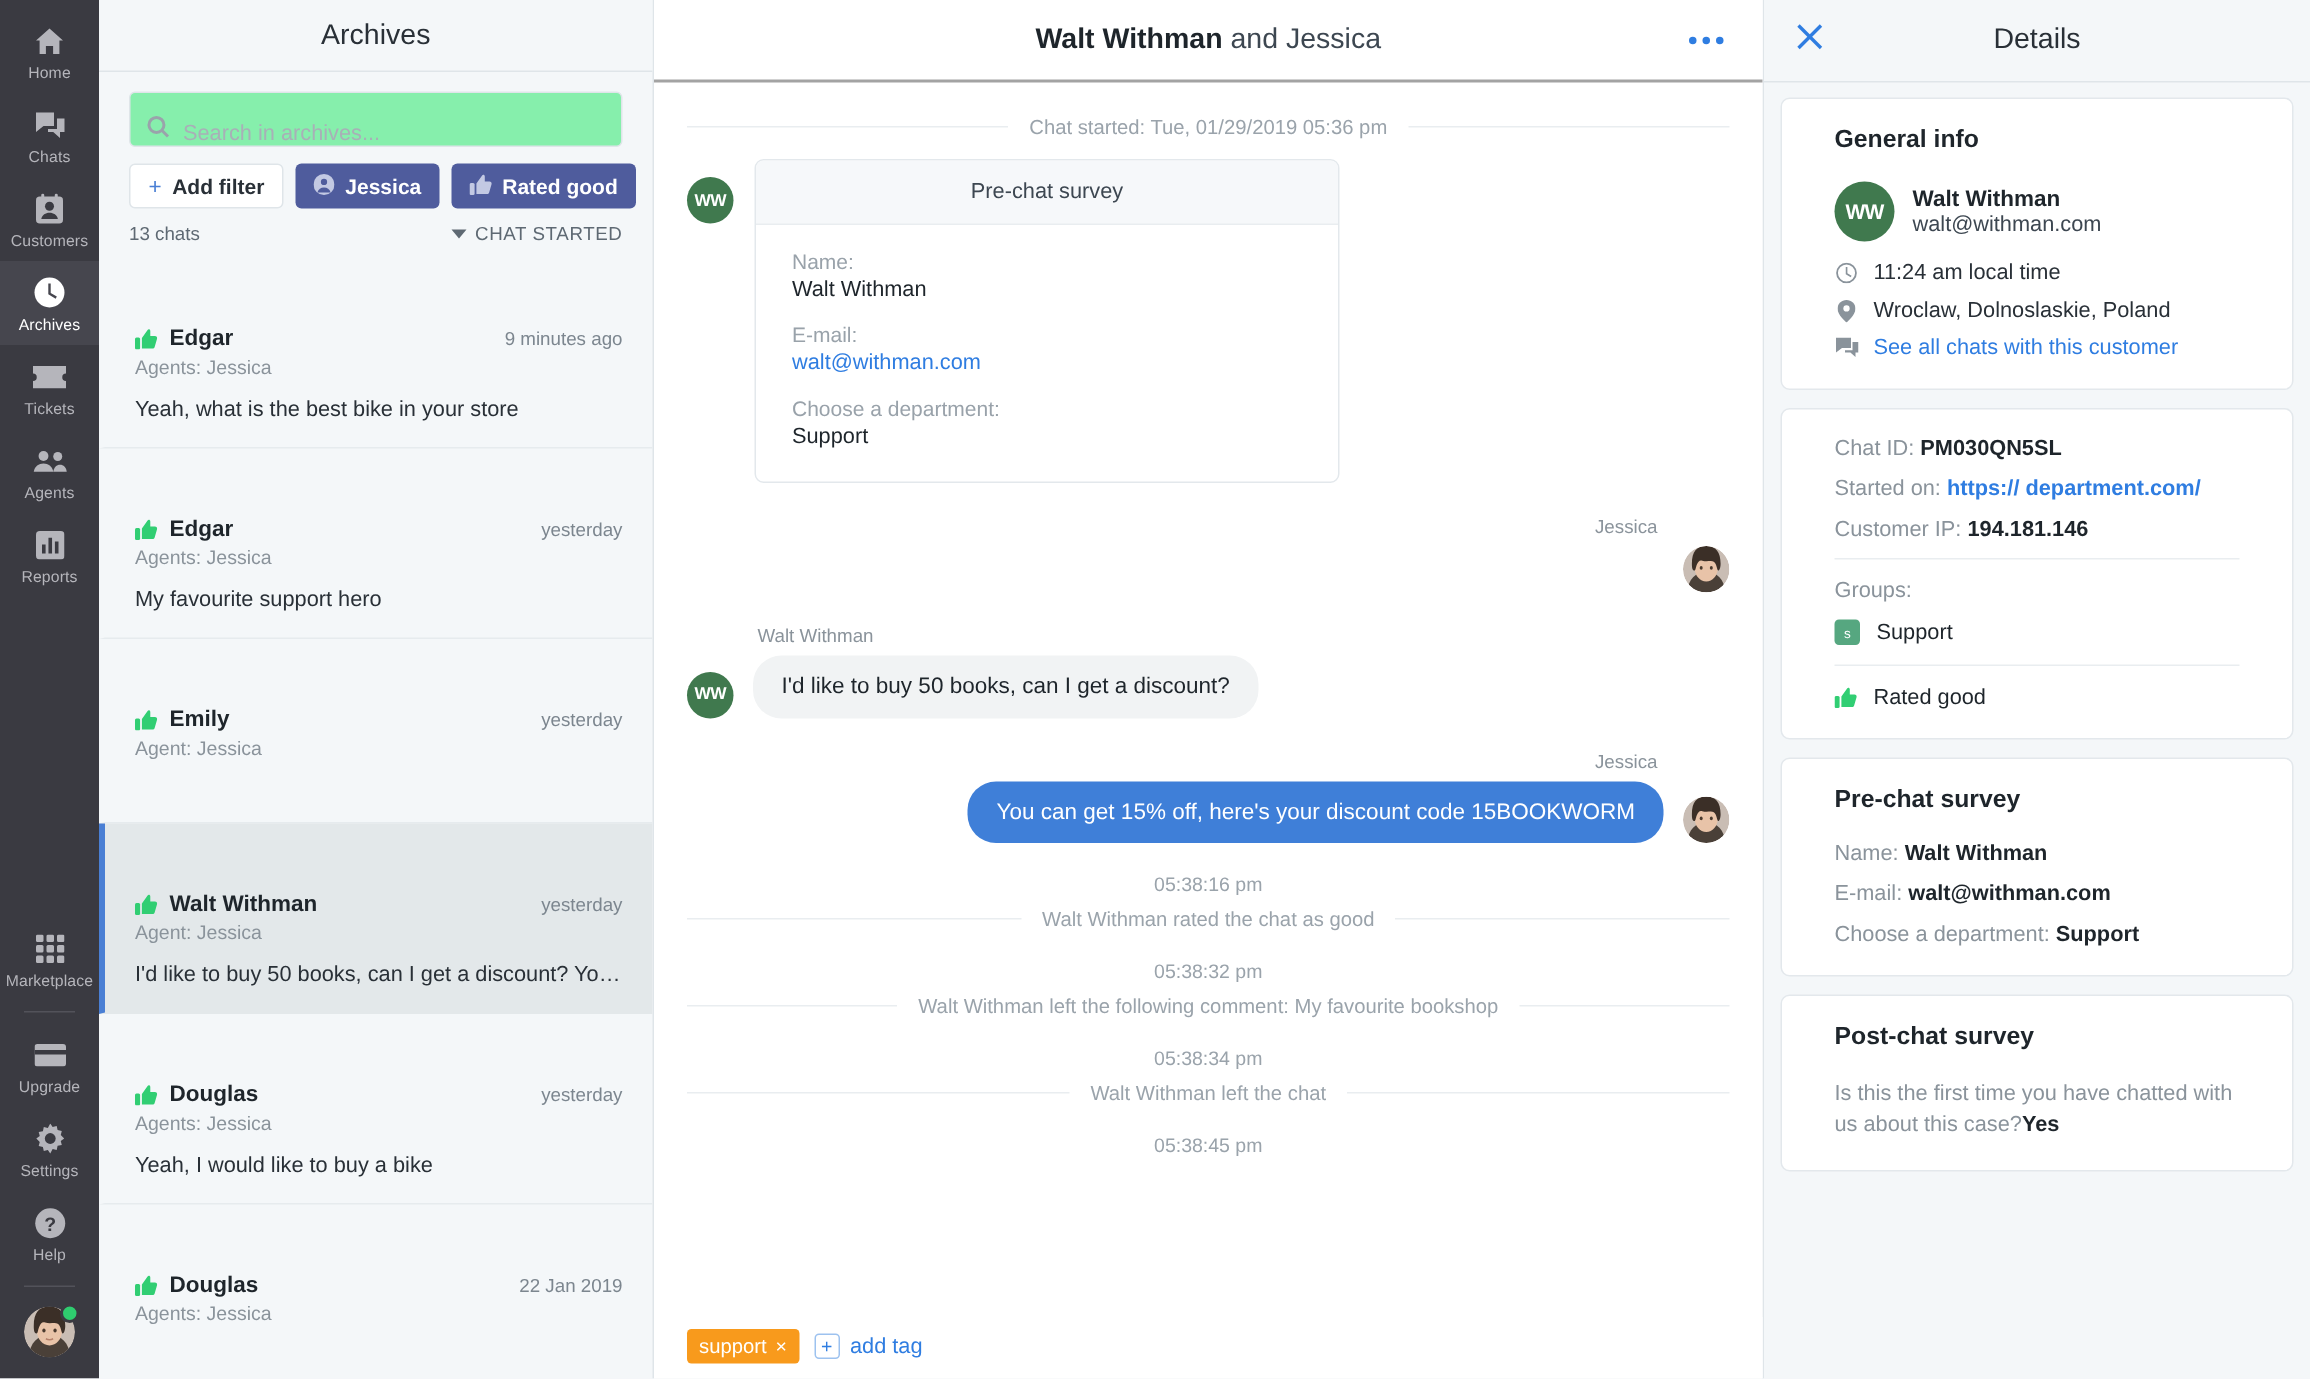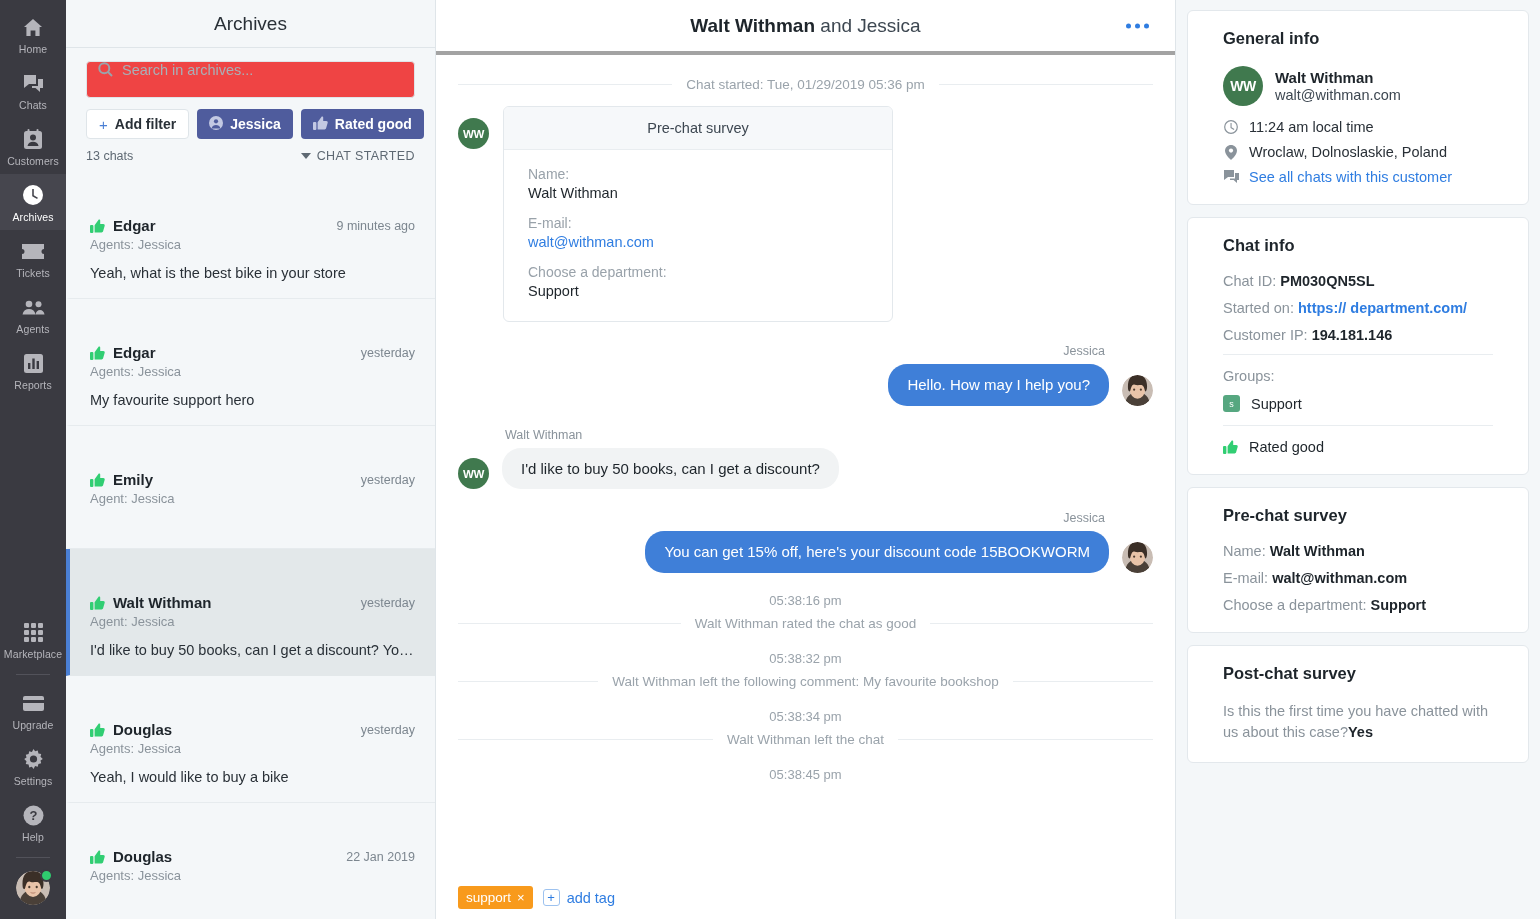--- a/index.html
+++ b/index.html
@@ -42,22 +42,22 @@
 
   
   .list-col { width: 370px; flex: 0 0 370px; background: #f4f7f9; border-right: 1px solid #dfe5e9; display: flex; flex-direction: column; }
   .list-head {
     height: 55px; display: flex; align-items: center; justify-content: center;
     background: #f4f7f9; border-bottom: 1px solid #dfe5e9;
   }
   .list-head-title { font-size: 19px; color: #293037; }
   .list-filters { padding: 13px 20px 0; }
   .search-box {
-    height: 37px; background: #ef4444; border: 1px solid #dfe5e9; border-radius: 4px;
-    display: flex; align-items: flex-start; padding: 0 11px; gap: 9px;
+    height: 37px; background: #86efac; border: 1px solid #dfe5e9; border-radius: 4px;
+    display: flex; align-items: flex-end; padding: 0 11px; gap: 9px;
   }
   .search-box svg { fill: none; stroke: #9aa3ab; stroke-width: 2; }
   .search-input {
     border: 0; outline: 0; font-size: 14.5px; color: #293037; width: 100%;
     font-family: "Liberation Sans", sans-serif; background: transparent;
   }
   .search-input::placeholder { color: #a8b0b7; }
   .chips { display: flex; gap: 8px; margin-top: 11px; }
   .chip {
     height: 30px; border-radius: 4px; display: flex; align-items: center;
@@ -81,21 +81,21 @@
   .chat-row-name { display: flex; align-items: center; gap: 8px; font-size: 15px; font-weight: bold; color: #1e252b; }
   .thumb { width: 15px; height: 14px; display: block; }
   .thumb svg { fill: #31ce73; }
   .chat-row-time { font-size: 12.5px; color: #7c868f; }
   .chat-row-agent { font-size: 13px; color: #8a939b; margin-top: 3px; }
   .chat-row-msg { font-size: 14.5px; color: #293037; margin-top: 13px; white-space: nowrap; overflow: hidden; text-overflow: ellipsis; }
 
   
   .chat-col { flex: 1 1 auto; background: #ffffff; display: flex; flex-direction: column; position: relative; }
   .chat-head {
-    height: 55px; border-bottom: 4px solid #a3a3a3; display: flex;
+    height: 55px; border-bottom: 2px solid #a3a3a3; display: flex;
     align-items: center; justify-content: center; position: relative; background: #fff;
   }
   .chat-head-title { font-size: 19px; color: #3d4751; }
   .chat-head-title b { color: #1e252b; font-weight: bold; }
   .dots-btn {
     position: absolute; right: 20px; top: 50%; transform: translateY(-50%);
     display: flex; gap: 4px; cursor: pointer; padding: 6px;
   }
   .dots-btn i { width: 5px; height: 5px; border-radius: 50%; background: #2f7de1; display: block; }
   .chat-body { flex: 1 1 auto; padding: 16px 22px 0; overflow: hidden; }
@@ -537,21 +537,20 @@
             <div class="sv-value link">walt@withman.com</div>
             <div class="sv-label">Choose a department:</div>
             <div class="sv-value">Support</div>
           </div>
         </div>
       </div>
 
       <div class="msg-block right">
         <div class="msg-author">Jessica</div>
         <div class="msg-line">
-          <div class="bubble agent">Hello. How may I help you?</div>
           <div class="av-agent">
             <span class="face">
               <svg width="31" height="31" viewBox="0 0 34 34">
                 <defs>
                     <clipPath id="c2">
                       <circle cx="17" cy="17" r="17"></circle>
                     </clipPath>
                   </defs>
                 <g clip-path="url(#c2)">
                   <rect width="34" height="34" fill="#c9bdb4"></rect>
@@ -640,20 +639,29 @@
         <span class="x">×</span>
       </div>
       <div class="add-tag">
         <span class="boxplus">+</span>
         <span>add tag</span>
       </div>
     </div>
   </div>
 
   <div class="details-col">
+    <div class="details-head">
+      <div class="close-x">
+        <svg width="19" height="19" viewBox="0 0 19 19">
+            <line x1="2" y1="2" x2="17" y2="17"></line>
+            <line x1="17" y1="2" x2="2" y2="17"></line>
+          </svg>
+      </div>
+      <div class="details-title">Details</div>
+    </div>
 
     <div class="details-body">
 
       <div class="card">
         <div class="card-title">General info</div>
         <div class="cust-row">
           <div class="av-big">WW</div>
           <div>
             <div class="cust-name">Walt Withman</div>
             <div class="cust-mail">walt@withman.com</div>
@@ -682,21 +690,20 @@
             <svg width="15" height="14" viewBox="0 0 15 14">
                 <path d="M0 0h10v7H4L0 10V0z"></path>
                 <path d="M11 3h4v7h-2v3l-3.4-3H6V8.5h5z"></path>
               </svg>
           </span>
           <span>See all chats with this customer</span>
         </div>
       </div>
 
       <div class="card">
-        <div class="card-title">Chat info</div>
         <div class="kv">
           <span>Chat ID:</span>
           <b>PM030QN5SL</b>
         </div>
         <div class="kv">
           <span>Started on:</span>
           <a href="#">https:// department.com/</a>
         </div>
         <div class="kv">
           <span>Customer IP:</span>

